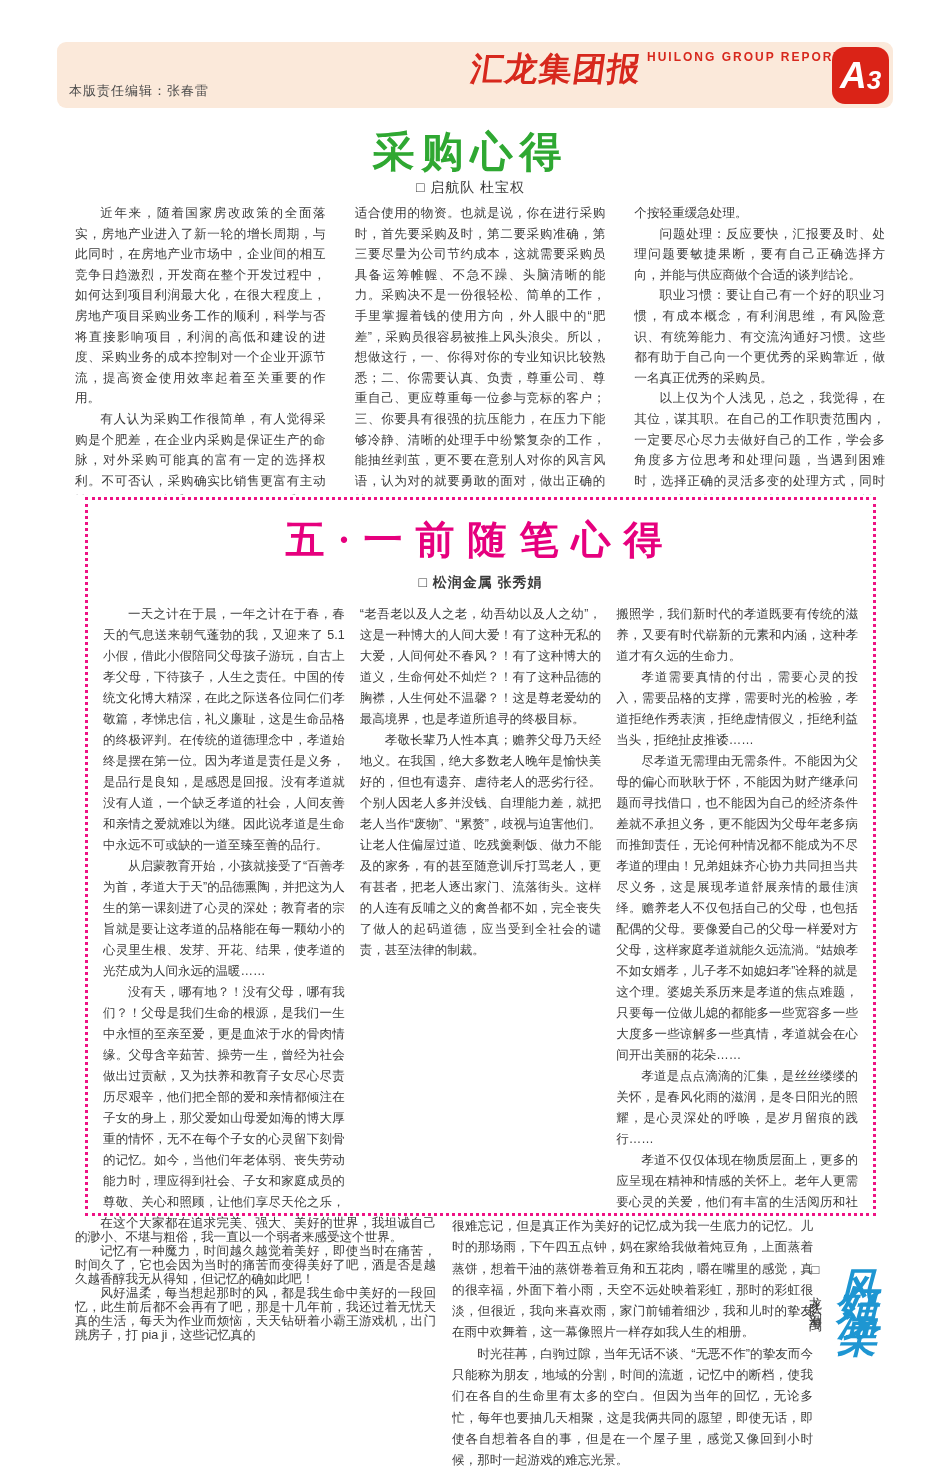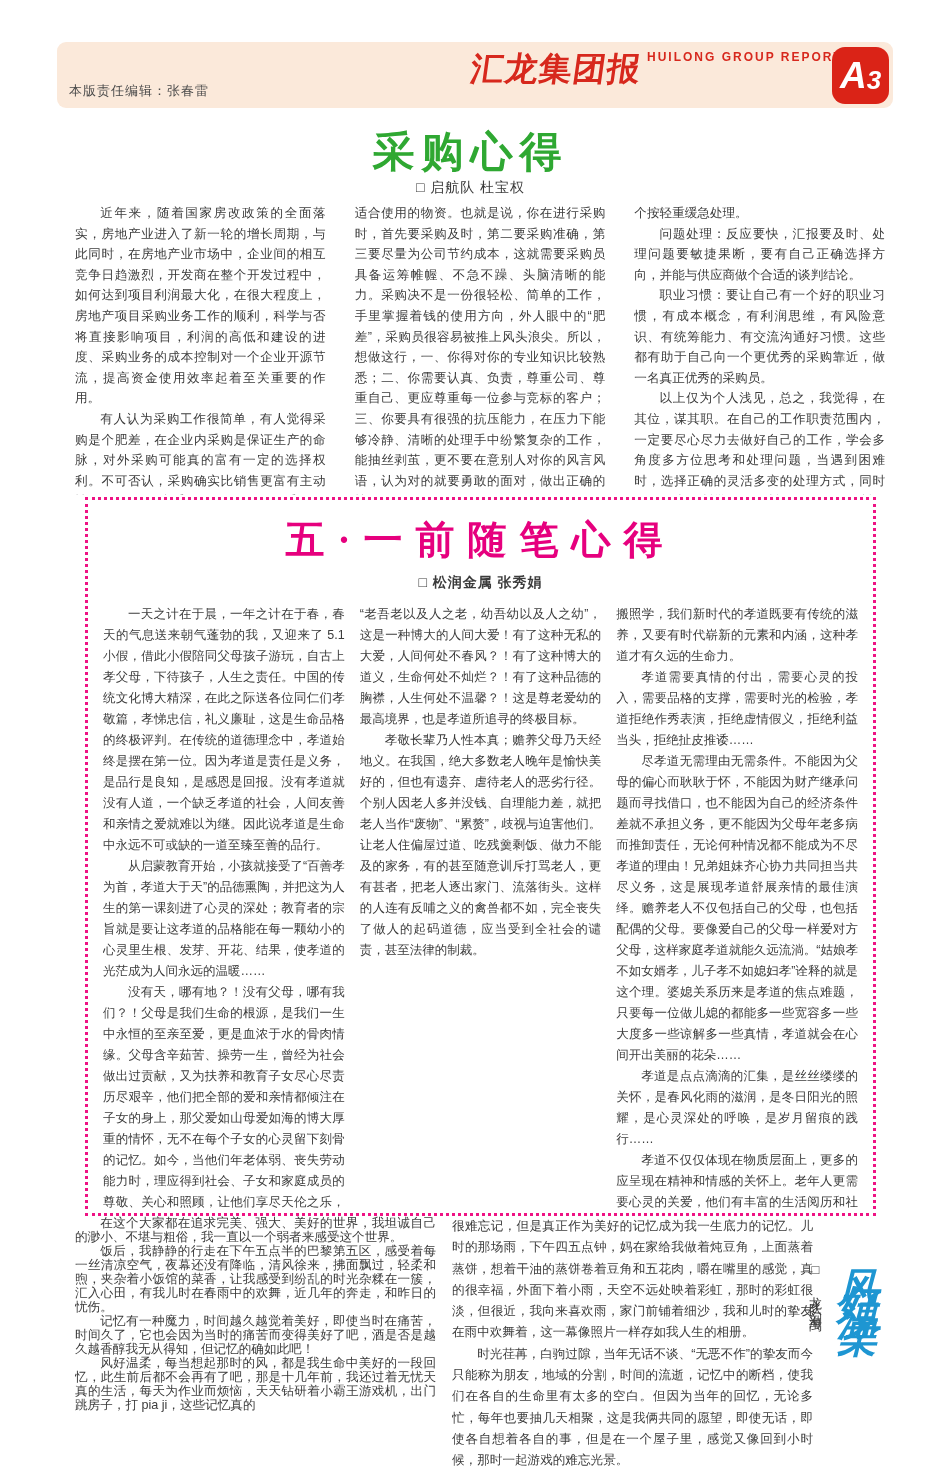--- a/index.html
+++ b/index.html
@@ -142,21 +142,20 @@
           <p>孝道需要真情的付出，需要心灵的投入，需要品格的支撑，需要时光的检验，孝道拒绝作秀表演，拒绝虚情假义，拒绝利益当头，拒绝扯皮推诿……</p>
           <p>尽孝道无需理由无需条件。不能因为父母的偏心而耿耿于怀，不能因为财产继承问题而寻找借口，也不能因为自己的经济条件差就不承担义务，更不能因为父母年老多病而推卸责任，无论何种情况都不能成为不尽孝道的理由！兄弟姐妹齐心协力共同担当共尽义务，这是展现孝道舒展亲情的最佳演绎。赡养老人不仅包括自己的父母，也包括配偶的父母。要像爱自己的父母一样爱对方父母，这样家庭孝道就能久远流淌。“姑娘孝不如女婿孝，儿子孝不如媳妇孝”诠释的就是这个理。婆媳关系历来是孝道的焦点难题，只要每一位做儿媳的都能多一些宽容多一些大度多一些谅解多一些真情，孝道就会在心间开出美丽的花朵……</p>
           <p>孝道是点点滴滴的汇集，是丝丝缕缕的关怀，是春风化雨的滋润，是冬日阳光的照耀，是心灵深处的呼唤，是岁月留痕的践行……</p>
           <p>孝道不仅仅体现在物质层面上，更多的应呈现在精神和情感的关怀上。老年人更需要心灵的关爱，他们有丰富的生活阅历和社会经验，喜欢忆旧是他们精神和情感的寄托，有时间就应陪他们多聊聊多谈谈，以慰藉他们心灵的孤独和情感的寂寞，让幸福与抚慰伴随老人的一生……</p>
         </div>
     </div>
   </div>
 
   <div class="a3-col1">
       <p>在这个大家都在追求完美、强大、美好的世界，我坦诚自己的渺小、不堪与粗俗，我一直以一个弱者来感受这个世界。</p>
-      <p>饭后，我静静的行走在下午五点半的巴黎第五区，感受着每一丝清凉空气，夜幕还没有降临，清风徐来，拂面飘过，轻柔和煦，夹杂着小饭馆的菜香，让我感受到纷乱的时光杂糅在一簇，汇入心田，有我儿时在春雨中的欢舞，近几年的奔走，和昨日的忧伤。</p>
       <p>记忆有一种魔力，时间越久越觉着美好，即使当时在痛苦，时间久了，它也会因为当时的痛苦而变得美好了吧，酒是否是越久越香醇我无从得知，但记忆的确如此吧！</p>
       <p>风好温柔，每当想起那时的风，都是我生命中美好的一段回忆，此生前后都不会再有了吧，那是十几年前，我还过着无忧天真的生活，每天为作业而烦恼，天天钻研着小霸王游戏机，出门跳房子，打 pia ji，这些记忆真的</p>
     </div>
   <div class="a3-col2">
       <p>很难忘记，但是真正作为美好的记忆成为我一生底力的记忆。儿时的那场雨，下午四五点钟，妈在家给我做着炖豆角，上面蒸着蒸饼，想着干油的蒸饼卷着豆角和五花肉，嚼在嘴里的感觉，真的很幸福，外面下着小雨，天空不远处映着彩虹，那时的彩虹很淡，但很近，我向来喜欢雨，家门前铺着细沙，我和儿时的挚友在雨中欢舞着，这一幕像照片一样存如我人生的相册。</p>
       <p>时光荏苒，白驹过隙，当年无话不谈、“无恶不作”的挚友而今只能称为朋友，地域的分割，时间的流逝，记忆中的断档，使我们在各自的生命里有太多的空白。但因为当年的回忆，无论多忙，每年也要抽几天相聚，这是我俩共同的愿望，即使无话，即使各自想着各自的事，但是在一个屋子里，感觉又像回到小时候，那时一起游戏的难忘光景。</p>
     </div>
   <div class="a3-byline">□ 龙之队  刘海禹</div>
   <div class="a3-title">风好温柔</div>
 

